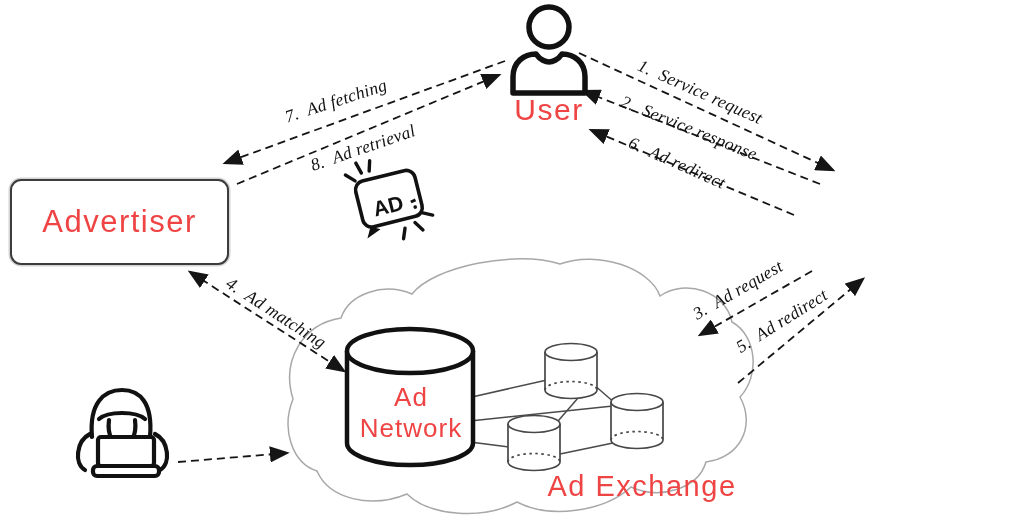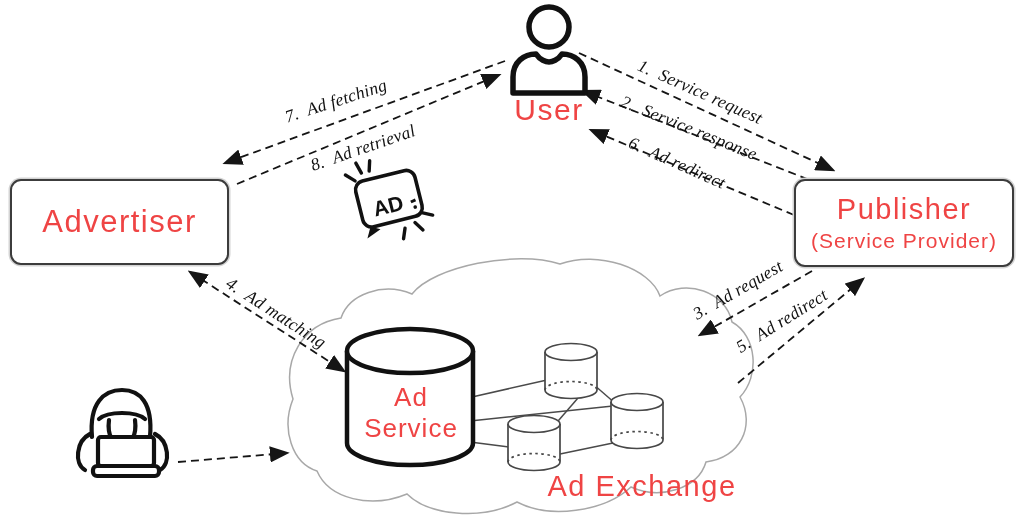--- a/index.html
+++ b/index.html
@@ -119,29 +119,25 @@
       <line x1="20" y1="6" x2="25" y2="5" stroke="#111111" stroke-width="3"></line>
       <circle cx="23" cy="12" r="1.8" fill="#111111"></circle>
       <text x="-3" y="6" text-anchor="middle" dominant-baseline="middle" font-family="Liberation Sans, sans-serif" font-size="21" font-weight="bold" fill="#111111">AD</text>
     </g>
   </svg>
 
   <div class="entity-box" style="left:10px;top:179px;width:215px;height:82px;">
     <div class="node-label lbl-advertiser">Advertiser</div>
   </div>
 
-  <div class="entity-box" style="left:794px;top:179px;width:216px;height:84px;">
-    <div class="node-label lbl-publisher">Publisher</div>
-    <div class="node-label lbl-publisher-sub">(Service Provider)</div>
-  </div>
 
   <div class="abs node-label lbl-user" style="left:549px;top:110px;">User</div>
 
   <div class="abs node-label lbl-adnet" style="left:411px;top:397px;">Ad</div>
-  <div class="abs node-label lbl-adnet" style="left:411px;top:428px;">Service</div>
+  <div class="abs node-label lbl-adnet" style="left:411px;top:428px;">Network</div>
 
   <div class="abs node-label lbl-adexchange" style="left:642px;top:486px;">Ad Exchange</div>
 
 
   <div class="flow-label" style="left:700px;top:92px;--rot:24deg;">1.  Service request</div>
   <div class="flow-label" style="left:689px;top:128px;--rot:22deg;">2.  Service response</div>
   <div class="flow-label" style="left:677px;top:163px;--rot:24deg;">6.  Ad redirect</div>
   <div class="flow-label" style="left:336px;top:101px;--rot:-18deg;">7.  Ad fetching</div>
   <div class="flow-label" style="left:363px;top:148px;--rot:-19deg;">8.  Ad retrieval</div>
   <div class="flow-label" style="left:276px;top:313px;--rot:33deg;">4.  Ad matching</div>

